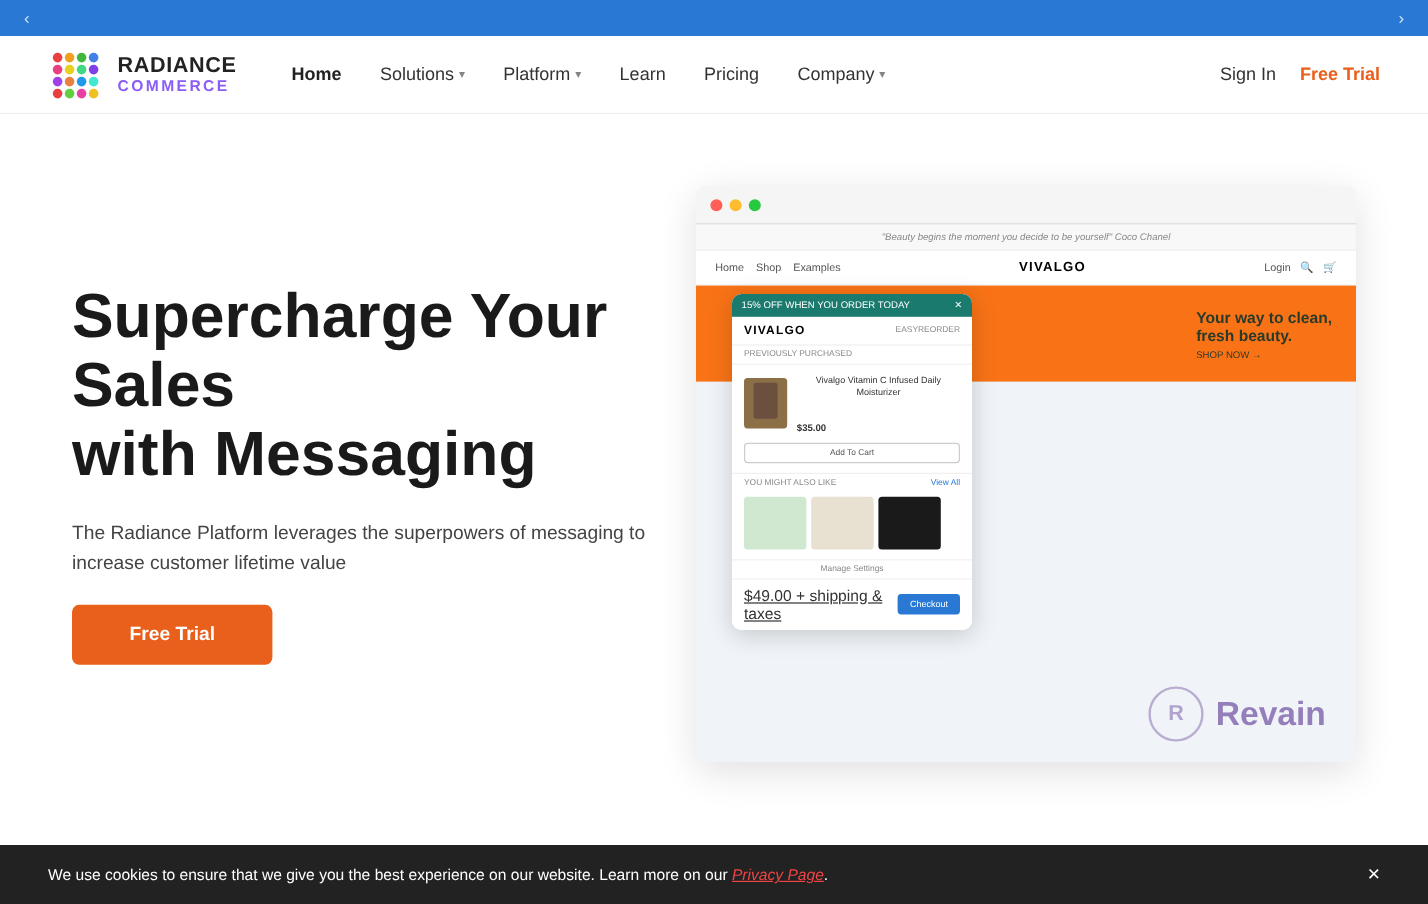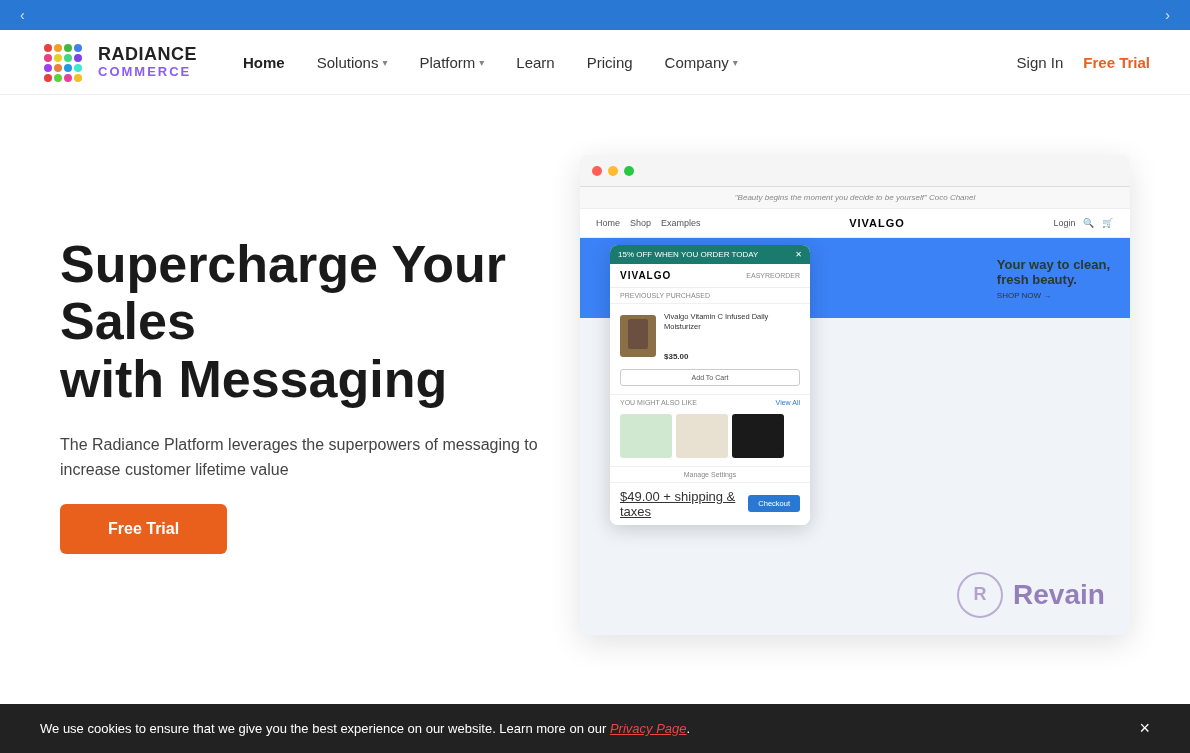--- a/index.html
+++ b/index.html
@@ -215,21 +215,21 @@
       background: #f8f8f8;
       text-align: center;
       padding: 6px;
       font-size: 8px;
       color: #888;
       font-style: italic;
       border-bottom: 1px solid #eee;
     }
 
     .site-hero-bg {
-      background: #3b82f6;
+      background: #f97316;
       display: flex;
       align-items: center;
       justify-content: flex-end;
       padding: 16px 20px;
       height: 80px;
     }
     .site-hero-text h3 {
       font-size: 13px;
       font-weight: 700;
       color: #2a3a2a;
@@ -291,21 +291,21 @@
     }
     .product-img::after {
       content: '';
       position: absolute;
       top: 4px; left: 8px;
       width: 20px; height: 30px;
       background: #6B5040;
       border-radius: 2px;
     }
     .product-info { flex: 1; }
-    .product-name { font-size: 7.5px; color: #333; line-height: 1.3; }
+    .product-name { font-size: 7.5px; color: #333; line-height: 1.3; text-align: center; }
     .product-price { font-size: 8px; font-weight: 700; color: #333; margin-top: 20px; }
 
     .add-to-cart-btn {
       margin: 0 10px 8px;
       background: none;
       border: 1px solid #ccc;
       border-radius: 3px;
       padding: 4px 8px;
       font-size: 7px;
       color: #555;

